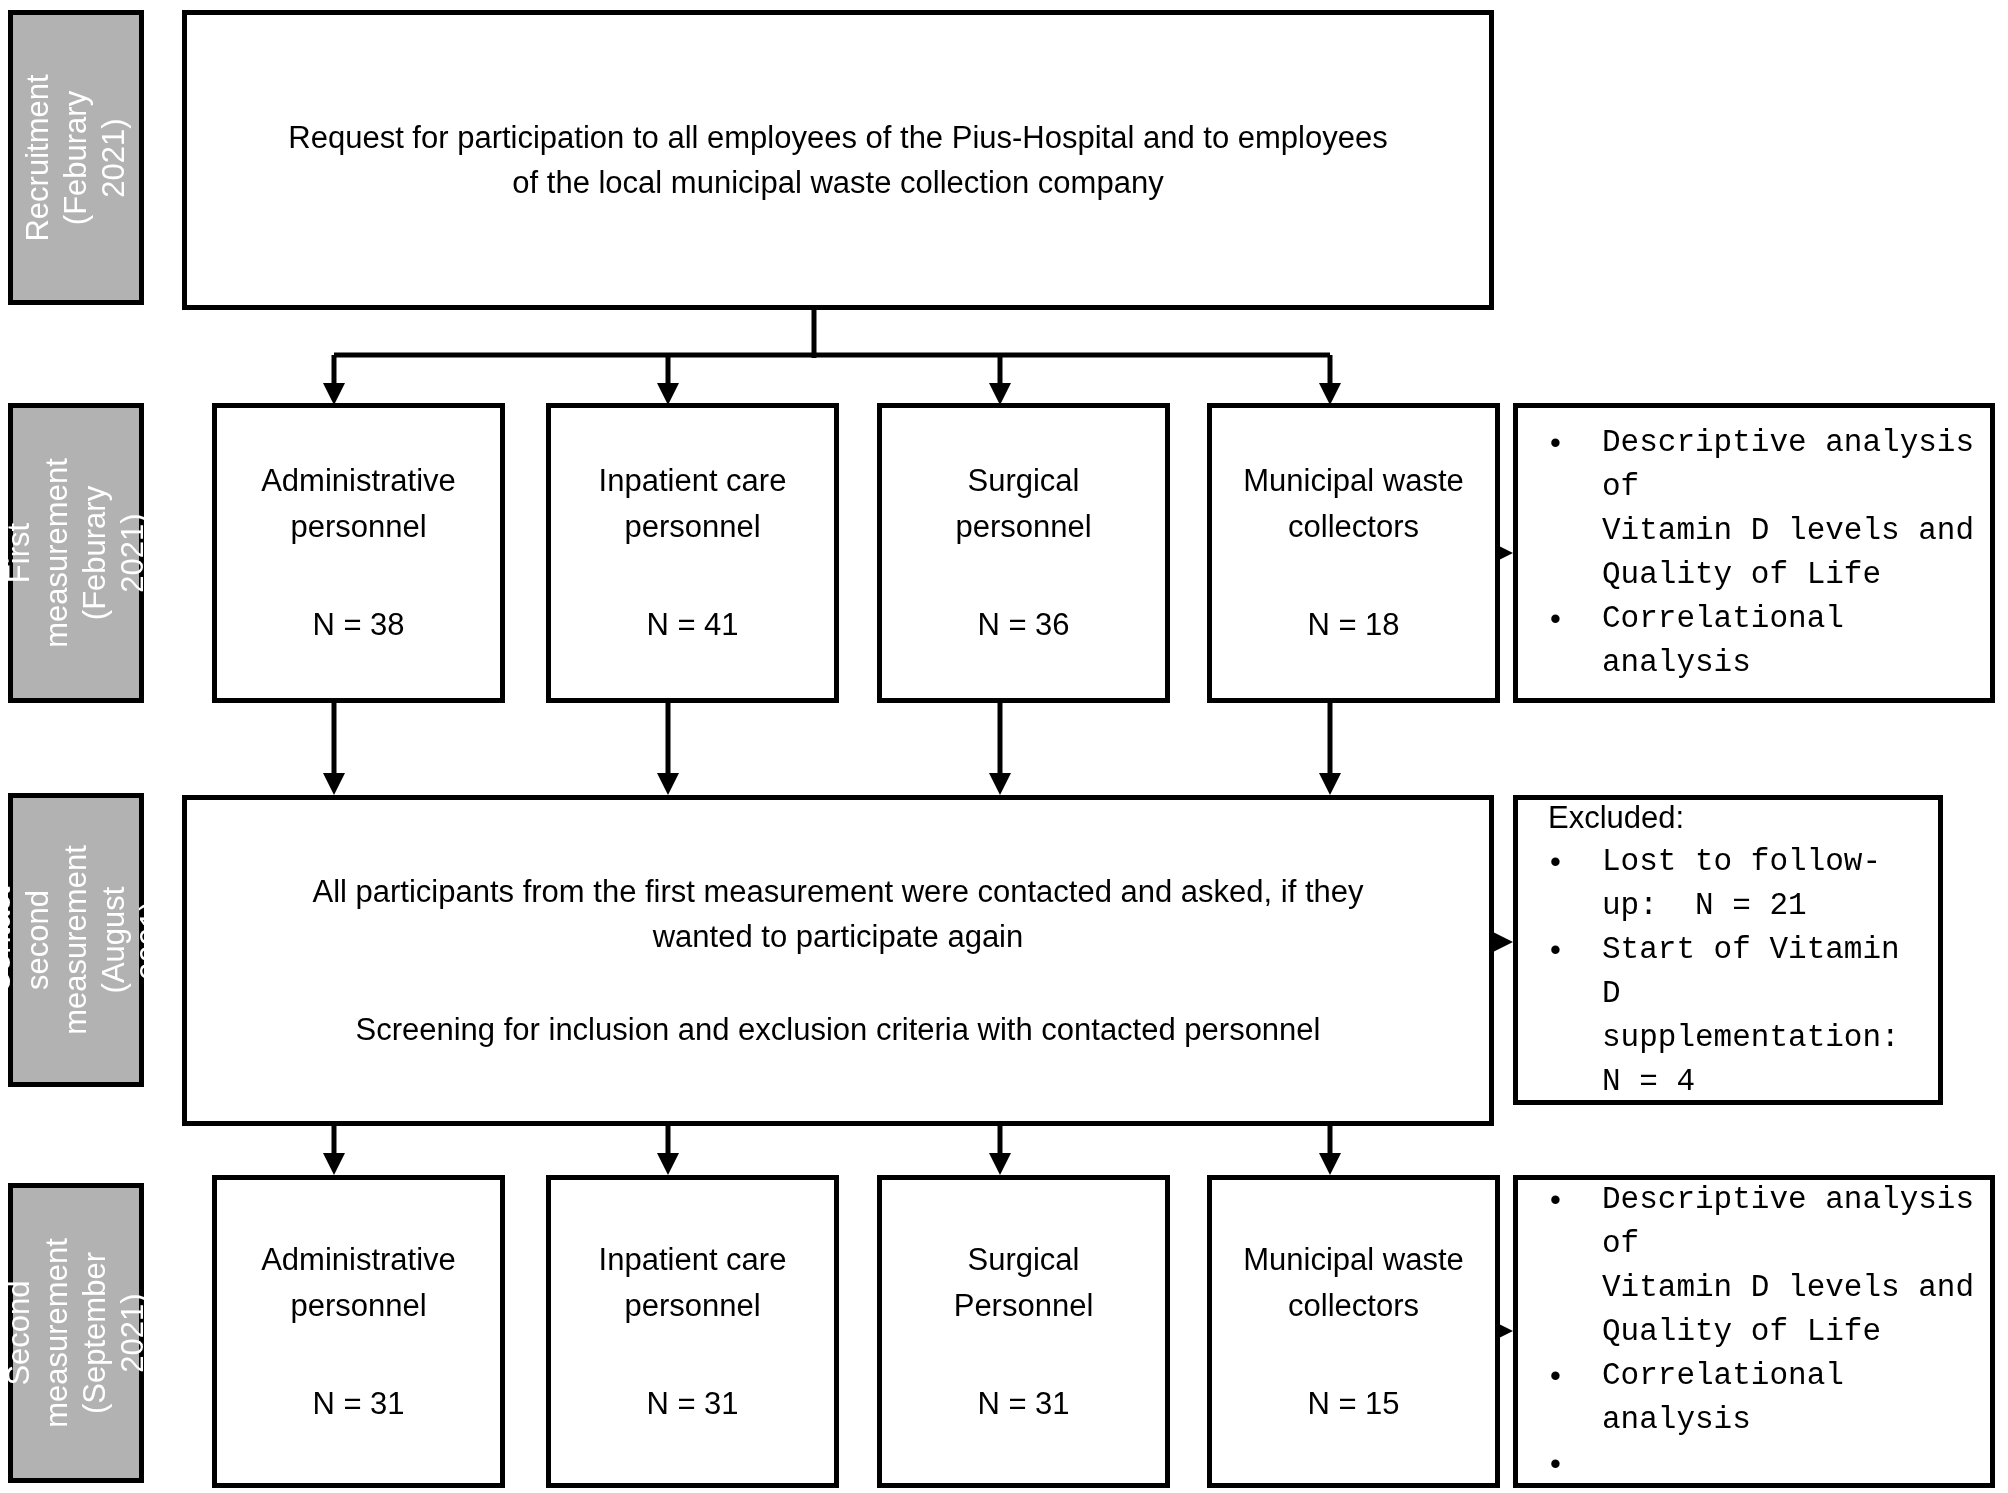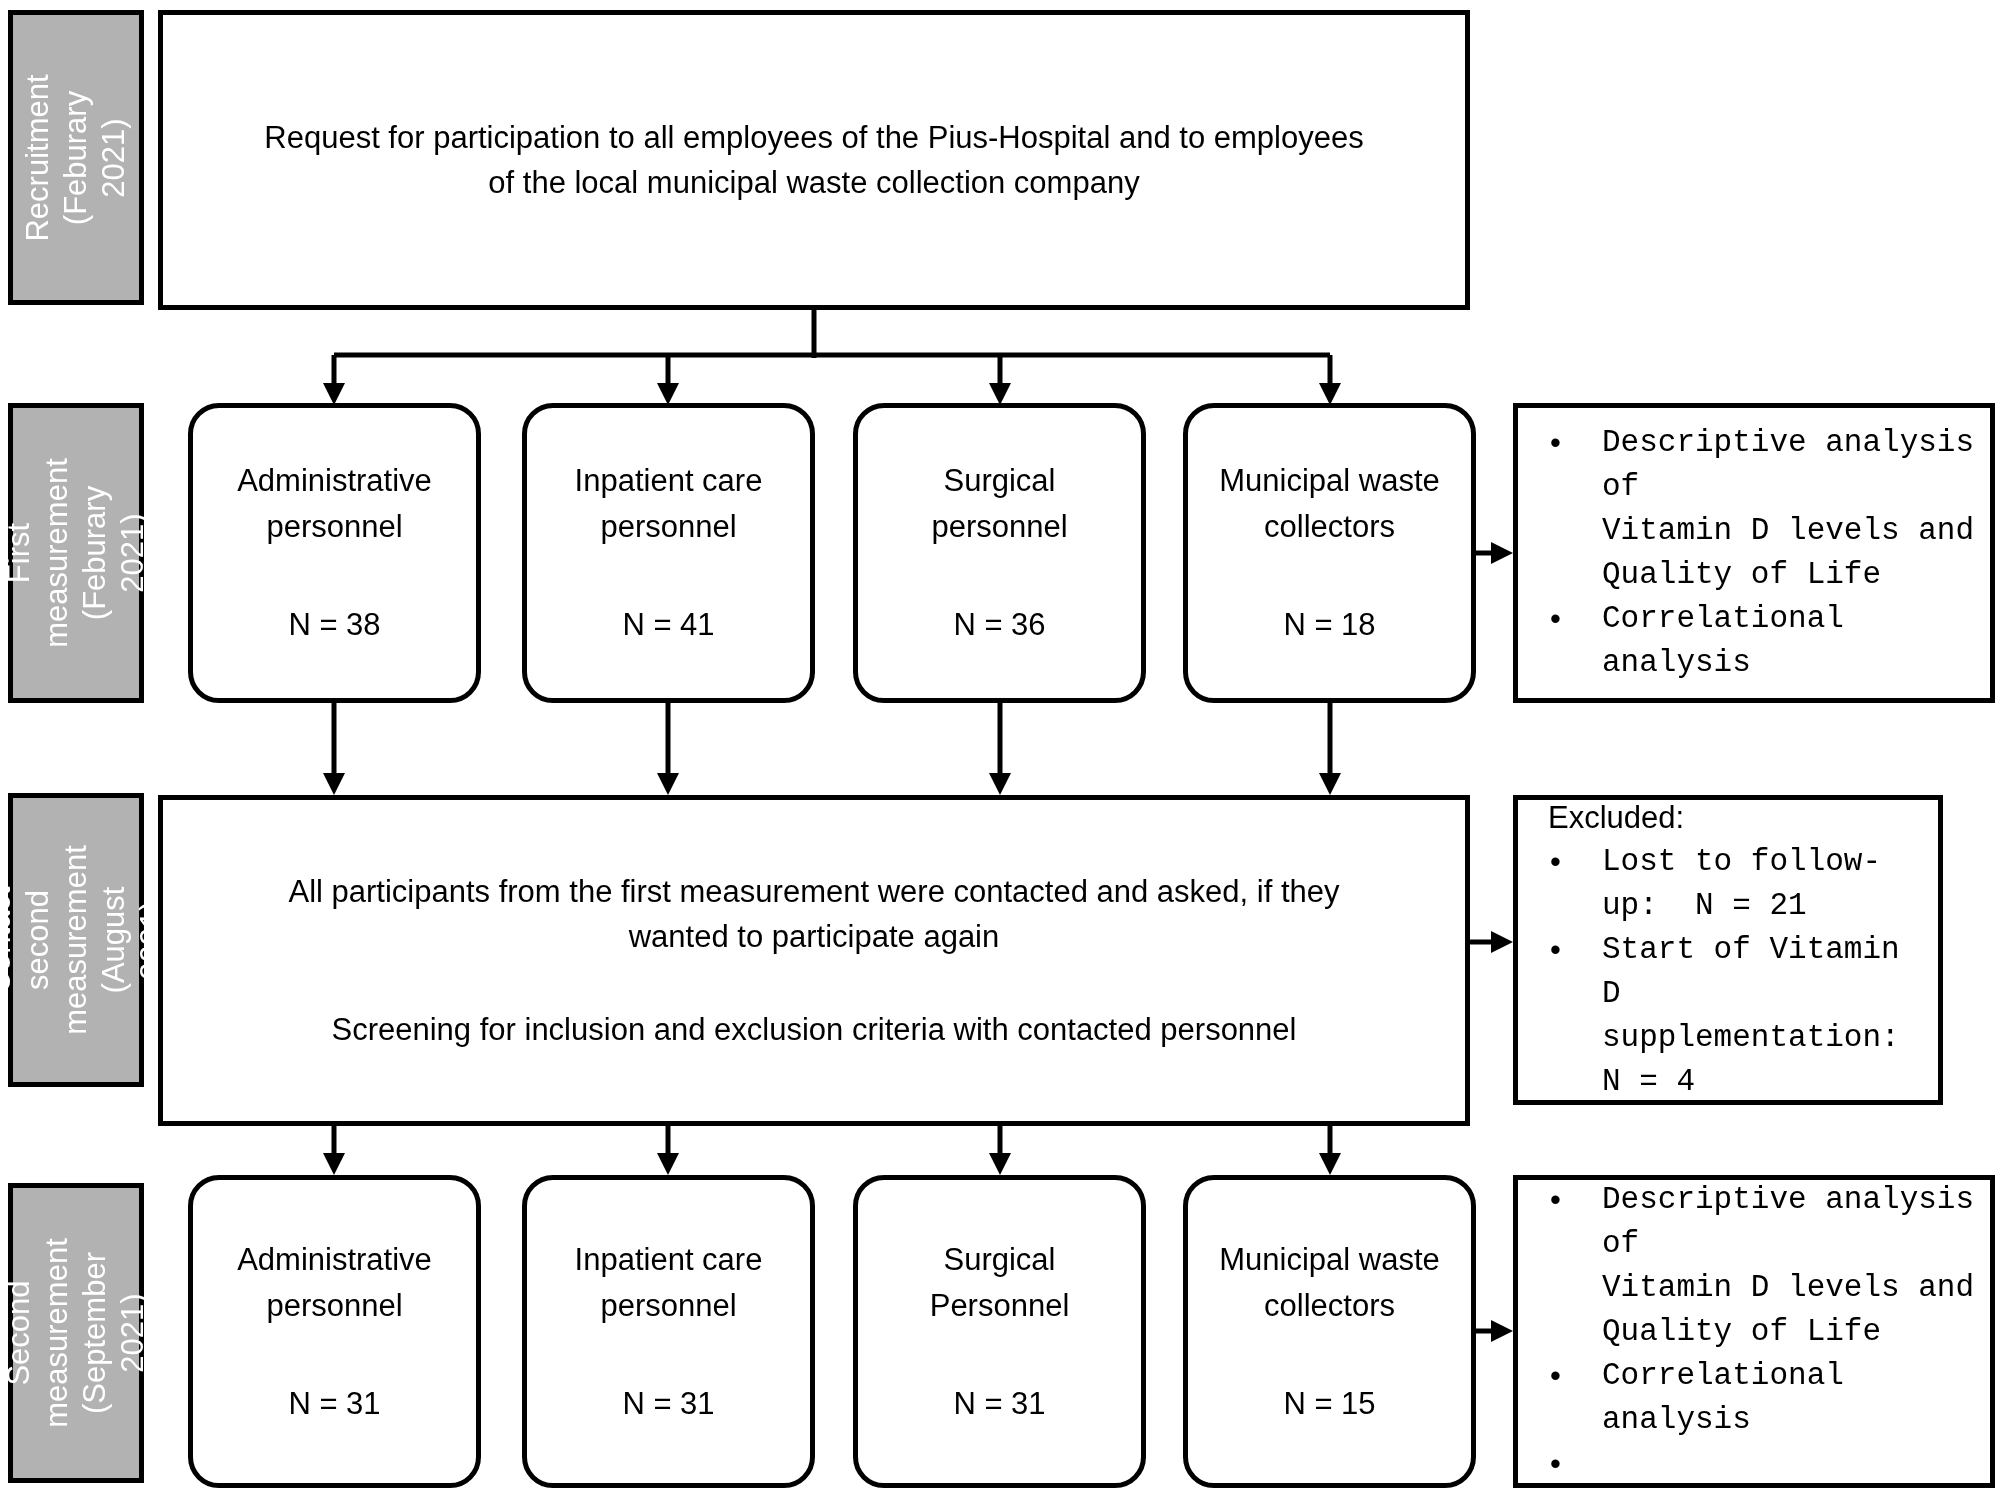--- a/index.html
+++ b/index.html
@@ -37,24 +37,25 @@
   .box {
     position:absolute;
     background:#ffffff;
     border:5px solid #000;
     box-sizing:border-box;
     display:flex; flex-direction:column;
     align-items:center; justify-content:center;
     text-align:center;
     font-size:31px;
     line-height:45px;
+    margin-left:24px;
   }
   .box .para { white-space:pre-line; }
   .wide { gap:48px; }
-  .group { gap:52px; line-height:46px;border-radius:31px; }
+  .group { gap:52px; line-height:46px; }
   
   .listbox {
     position:absolute;
     background:#ffffff;
     border:5px solid #000;
     box-sizing:border-box;
     display:flex; flex-direction:column; justify-content:center;
     font-size:31px;
     line-height:44px;
     text-align:left;

